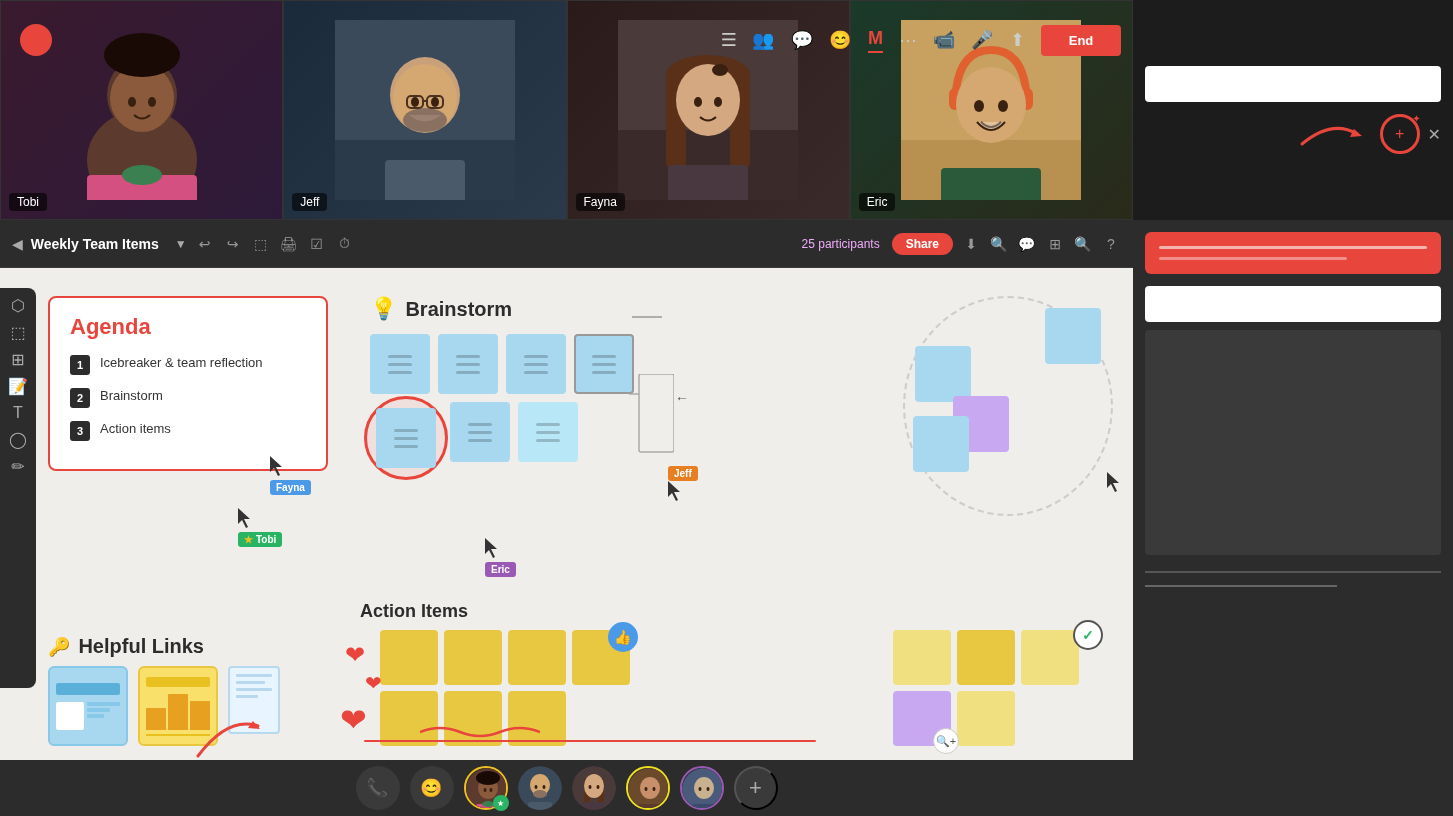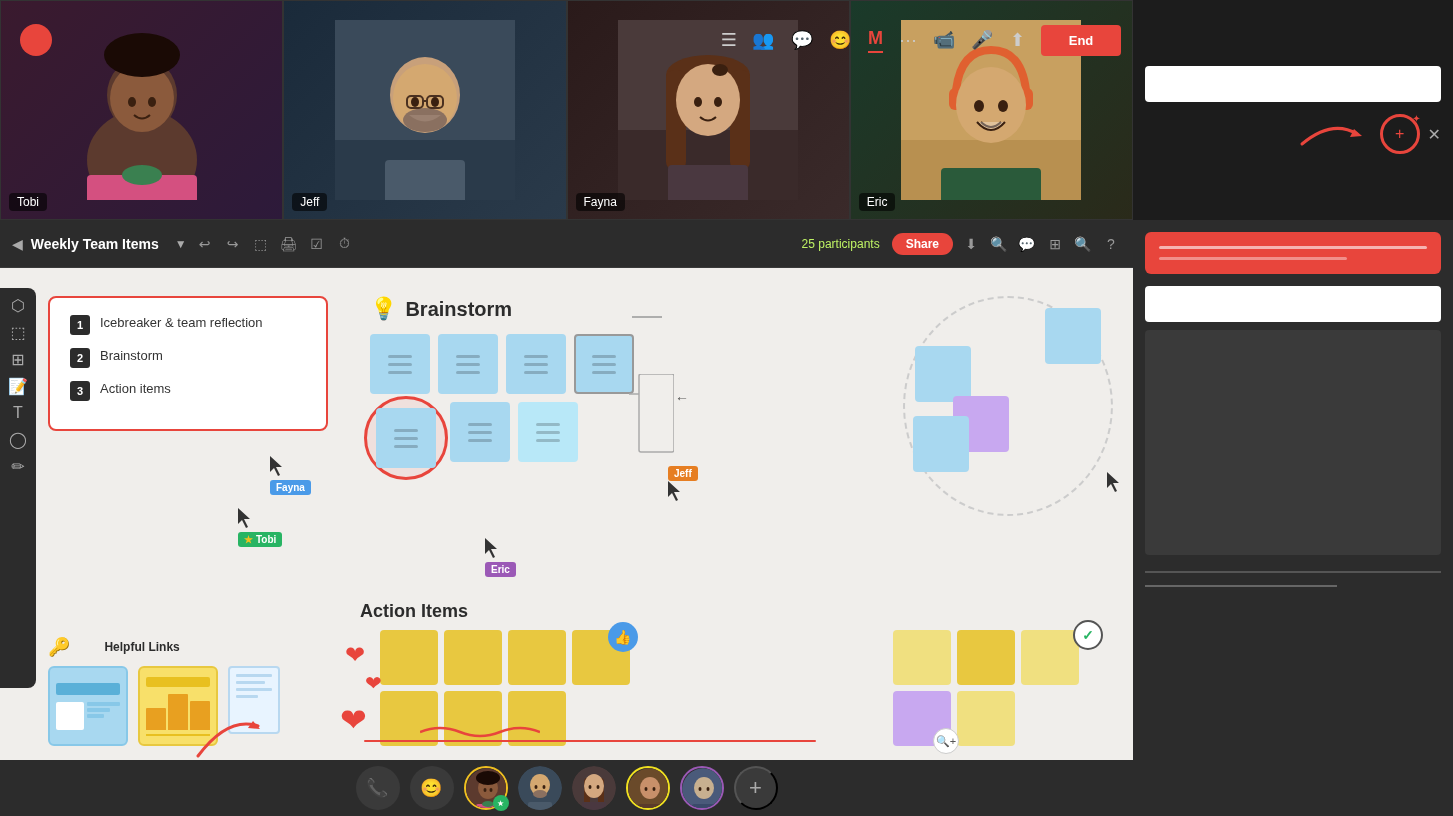--- a/index.html
+++ b/index.html
@@ -47,21 +47,21 @@
     .toolbar-icon {
       width: 20px; height: 20px; color: #999; font-size: 14px;
       display: flex; align-items: center; justify-content: center; cursor: pointer;
     }
     .share-btn {
       background: #e8453c; color: #fff; border: none; border-radius: 16px;
       padding: 4px 14px; font-size: 12px; cursor: pointer; font-weight: 600;
       margin-left: 4px;
     }
     .toolbar-right { margin-left: auto; display: flex; align-items: center; gap: 8px; }
-    .participant-count { color: #bef264; font-size: 12px; text-align: right; }
+    .participant-count { color: #f0abfc; font-size: 12px; text-align: right; }
 
     
     .canvas-area {
       position: absolute; top: 268px; left: 0; right: 320px; bottom: 0;
       background: #f0eeeb; overflow: hidden;
     }
 
     
     .agenda-card {
       position: absolute; top: 28px; left: 48px;
@@ -263,20 +263,21 @@
     <span class="toolbar-icon">💬</span>
     <span class="toolbar-icon">⊞</span>
     <span class="toolbar-icon">🔍</span>
     <span class="toolbar-icon">?</span>
   </div>
 </div>
 
 <div class="canvas-area">
 
   <div class="agenda-card">
+    <div class="agenda-title">Agenda</div>
     <div class="agenda-item">
       <div class="agenda-num">1</div>
       <div class="agenda-text">Icebreaker &amp; team reflection</div>
     </div>
     <div class="agenda-item">
       <div class="agenda-num">2</div>
       <div class="agenda-text">Brainstorm</div>
     </div>
     <div class="agenda-item">
       <div class="agenda-num">3</div>
@@ -422,21 +423,21 @@
     <div style="position:absolute;bottom:20px;right:-10px;">
       <svg width="16" height="20" viewBox="0 0 16 20">
           <path d="M0 0 L0 16 L4 12 L8 20 L10 19 L6 11 L12 11 Z" fill="#333"></path>
         </svg>
     </div>
   </div>
 
   <div style="position:absolute;bottom:70px;left:48px;">
     <div style="display:flex;align-items:center;gap:8px;margin-bottom:8px;">
       <span style="font-size:18px;">🔑</span>
-      <span style="font-size:12px;font-weight:700;color:#2c2c2c;margin-left:26px;">Helpful Links</span>
+      <span style="font-size:20px;font-weight:700;color:#2c2c2c;">Helpful Links</span>
     </div>
     <div style="display:flex;gap:10px;align-items:flex-start;">
 
       <div style="width:80px;height:80px;background:#a8d8f0;border-radius:6px;border:2px solid #88c8e8;display:flex;flex-direction:column;align-items:center;justify-content:center;gap:4px;padding:6px;">
         <div style="width:100%;height:12px;background:#5ab0d8;border-radius:2px;margin-bottom:3px;"></div>
         <div style="display:flex;gap:3px;width:100%;">
           <div style="width:28px;height:28px;background:#fff;border-radius:2px;"></div>
           <div style="flex:1;display:flex;flex-direction:column;gap:2px;">
             <div style="height:4px;background:#88c8e8;border-radius:1px;"></div>
             <div style="height:4px;background:#88c8e8;border-radius:1px;width:70%;"></div>

